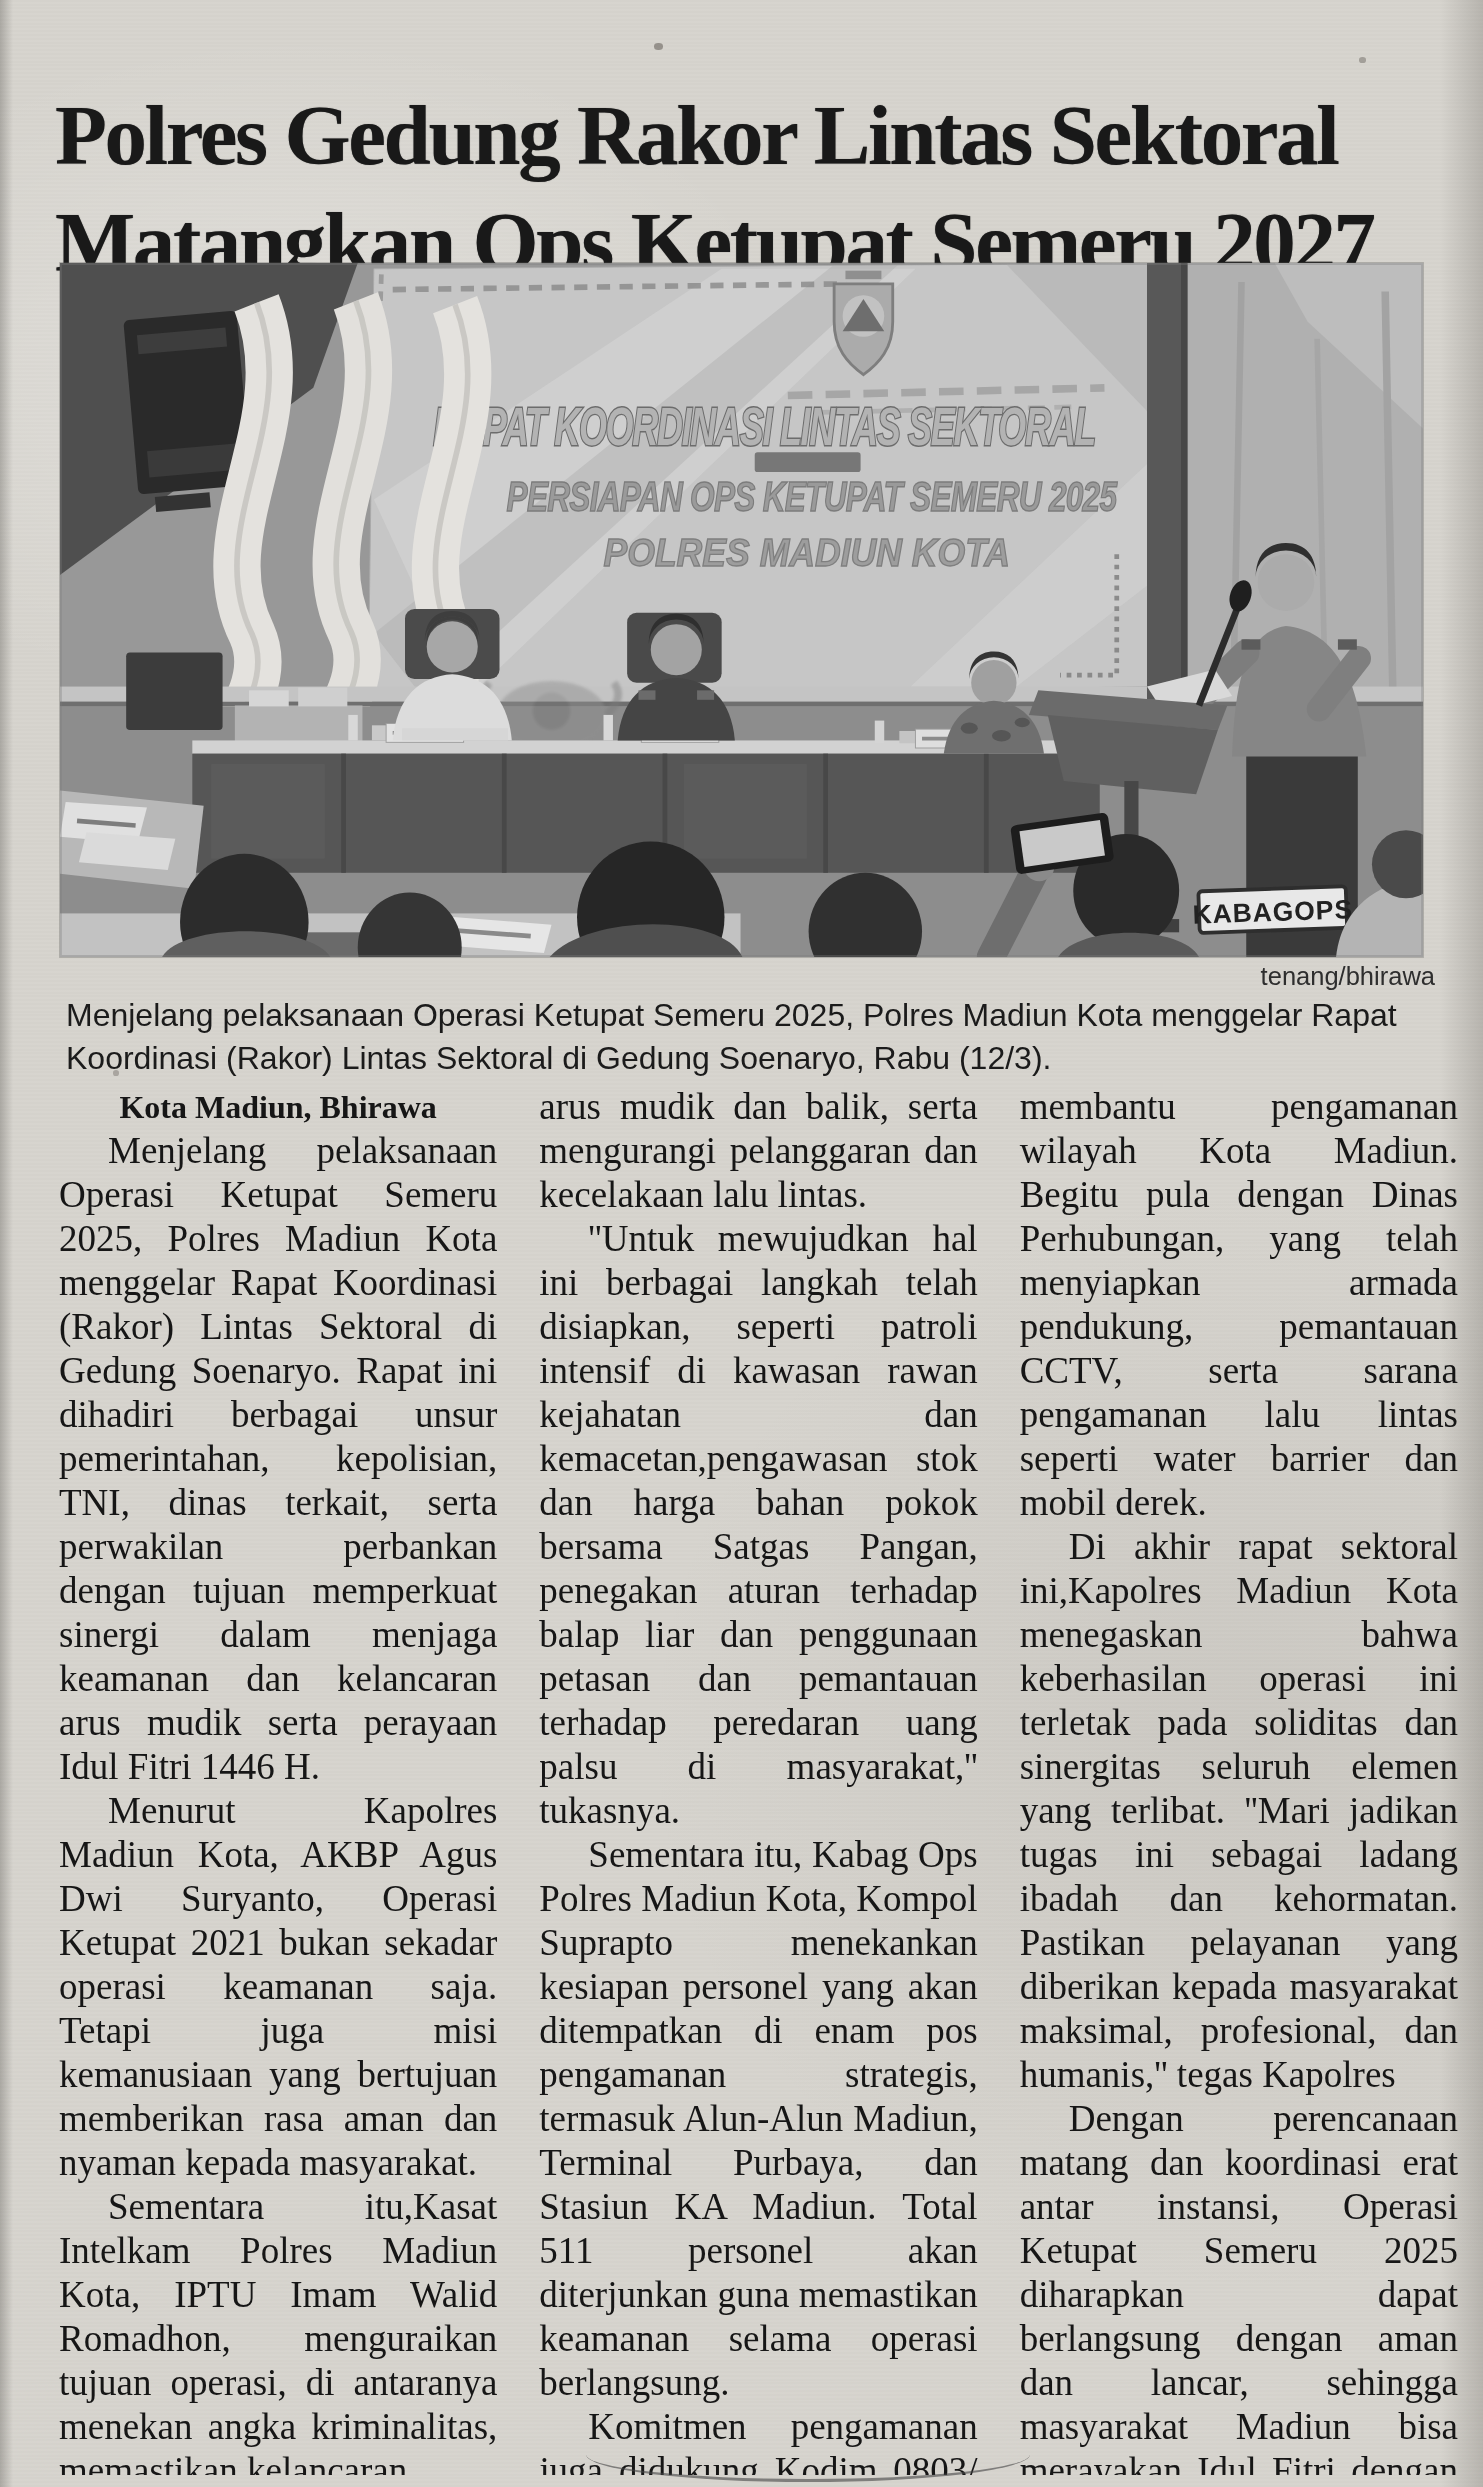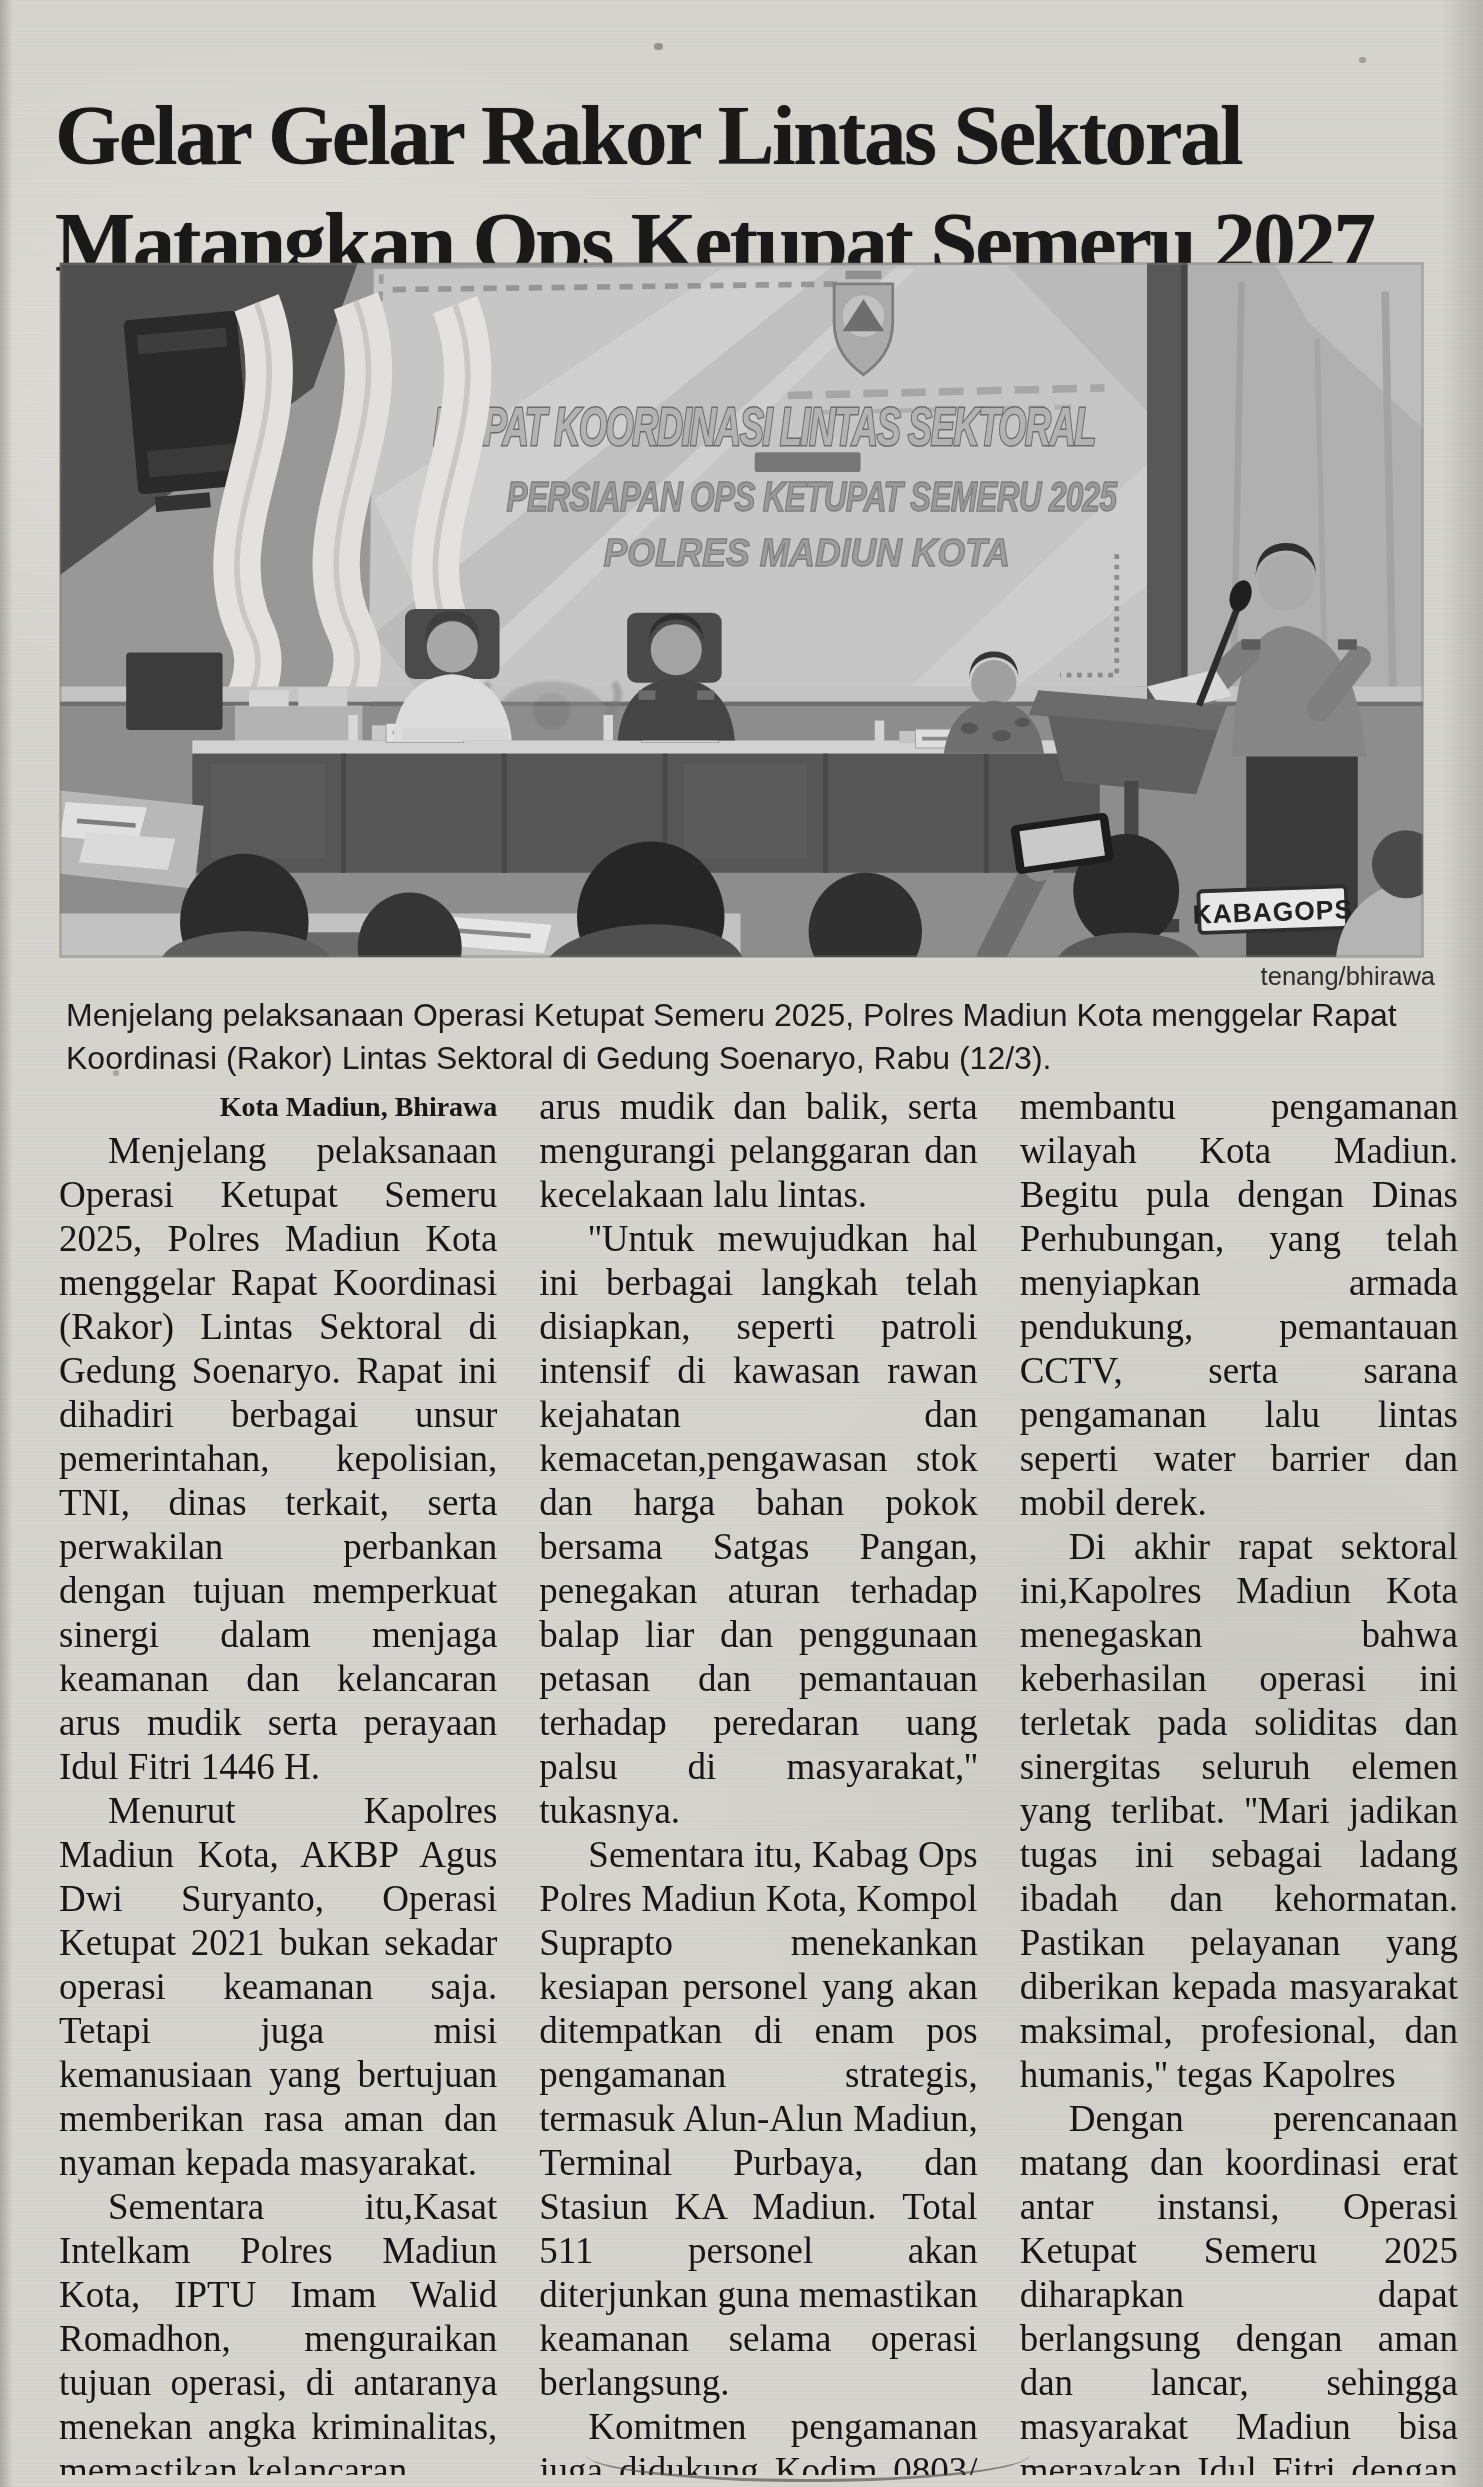--- a/index.html
+++ b/index.html
@@ -24,35 +24,35 @@
   .photo-wrap svg{display:block;}
   .credit{position:absolute;left:1078px;top:962px;width:357px;text-align:right;
     font-family:"Liberation Sans", sans-serif;font-size:25.5px;color:#2e2e2e;}
   .caption{position:absolute;left:66px;top:994px;width:1382px;
     font-family:"Liberation Sans", sans-serif;font-size:32px;line-height:43px;color:#1b1b1b;}
   .article{position:absolute;left:59px;top:1085px;width:1399px;height:1390px;
     display:flex;gap:42px;overflow:hidden;}
   .col{flex:1 1 0;font-size:37px;line-height:44px;color:#161616;text-align:justify;}
   .col p{margin:0;text-indent:49px;}
   .col p.flush{text-indent:0;}
-  .dateline{font-weight:bold;font-size:28px;text-indent:0 !important;text-align:right;}
+  .dateline{font-weight:bold;font-size:32px;text-indent:0 !important;text-align:center;}
   .artifact-line{position:absolute;left:586px;top:2454px;width:444px;height:24.6px;
     border-bottom:3.8px solid #464646;border-radius:0 0 50% 50% / 0 0 100% 100%;
     opacity:.6;}
   .speck{position:absolute;border-radius:50%;background:#55504a;}
 </style>
 </head>
 <body>
 
 <div class="page">
   <div class="edge-left"></div>
   <div class="edge-right"></div>
 
   <h1 class="headline">
-    <div>Gelar Gelar Rakor Lintas Sektoral</div>
+    <div>Polres Gedung Rakor Lintas Sektoral</div>
     <div>Matangkan Ops Ketupat Semeru 2027</div>
   </h1>
 
   <figure class="photo-wrap" style="margin:0">
     <svg width="1363" height="694" viewBox="0 0 1442 734">
       <defs>
         <filter id="soft">
             <feGaussianBlur stdDeviation="0.7"></feGaussianBlur>
           </filter>
         <filter id="softer">

